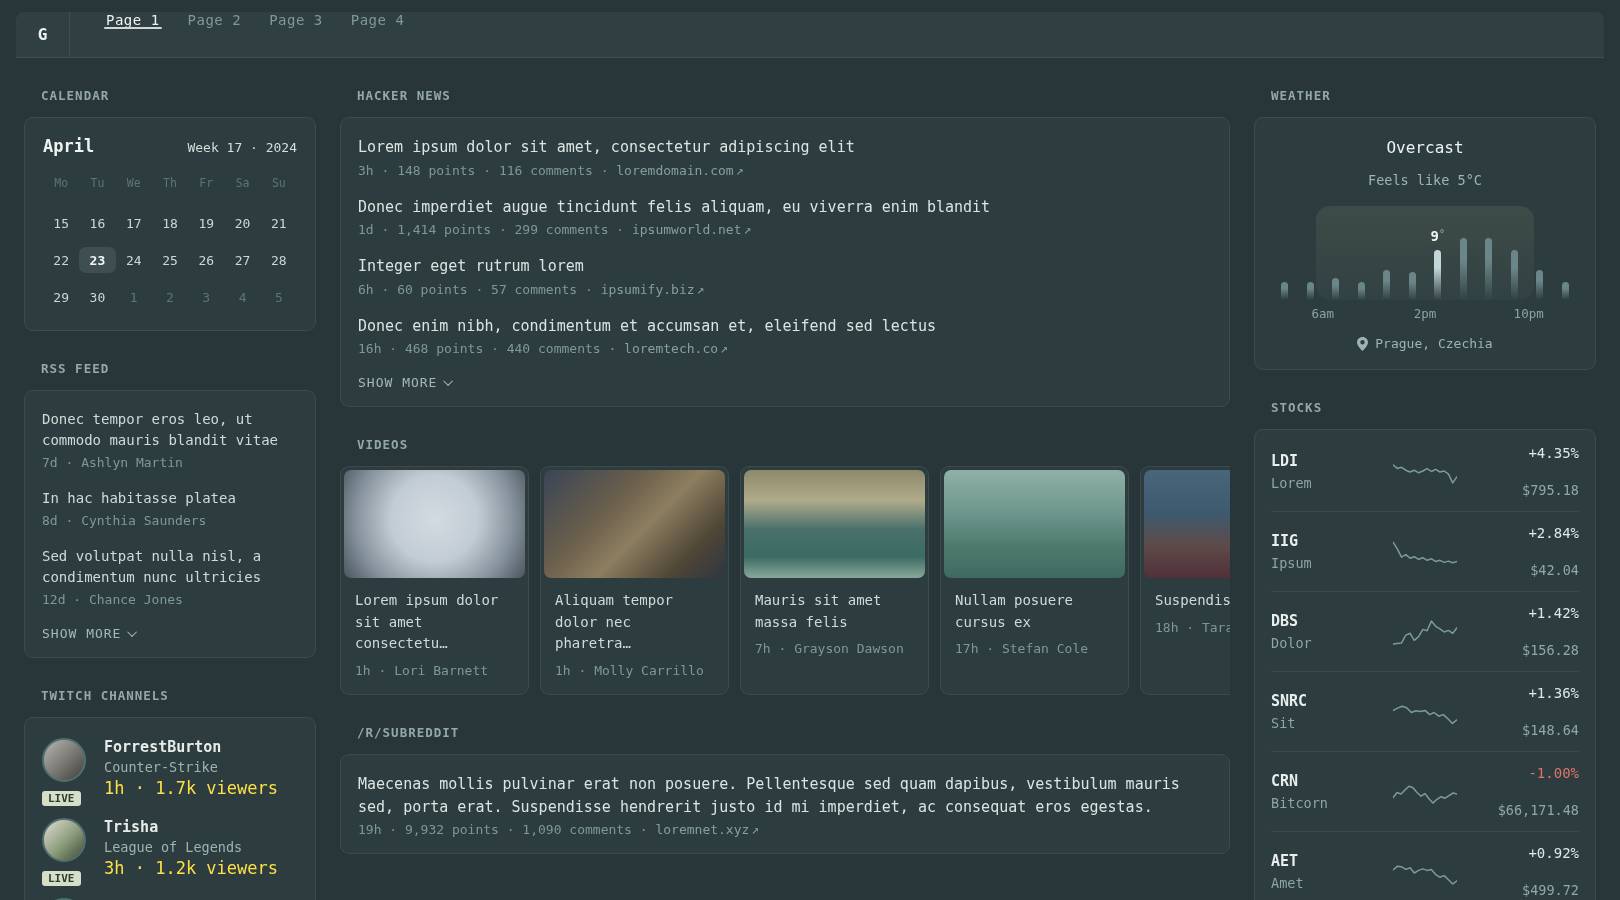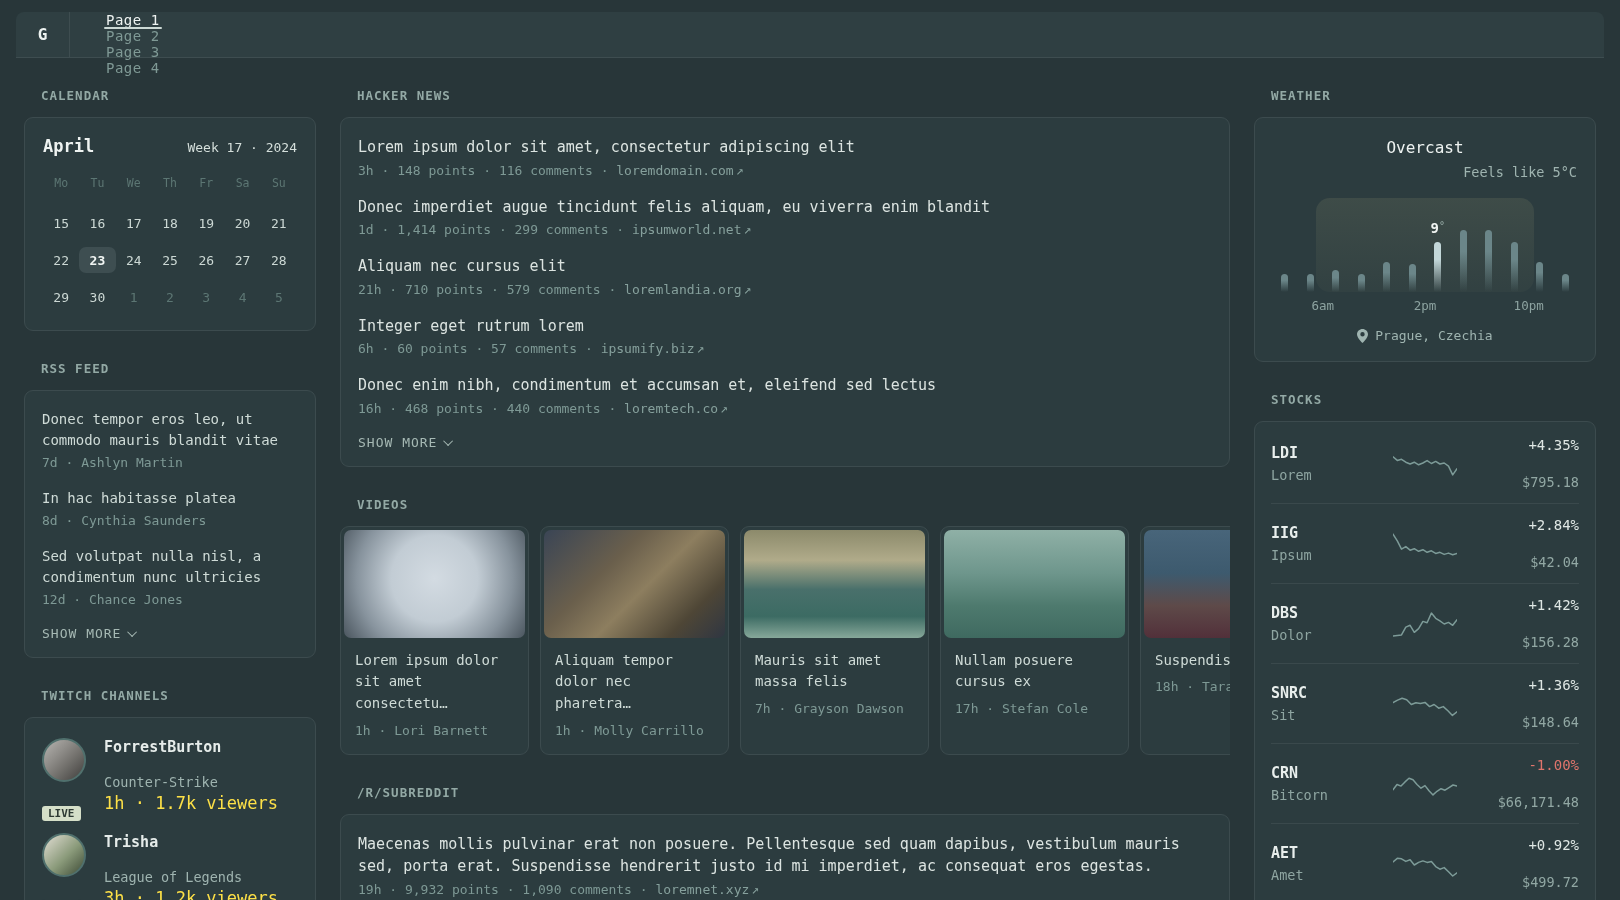--- a/index.html
+++ b/index.html
@@ -13,21 +13,21 @@
   .nav {
     margin:12px 16px 0; height:46px; background:#2f3f42;
     border-bottom:1px solid #3e4d50; border-radius:8px 8px 0 0;
     display:flex; align-items:stretch;
   }
   .nav-logo {
     width:54px; display:flex; align-items:center; justify-content:center;
     font-weight:bold; font-size:16px; color:#eef3f1;
     border-right:1px solid #3e4d50;
   }
-  .nav-tabs { display:flex; align-items:center; padding-left:22px;flex-direction:column; }
+  .nav-tabs { display:flex; align-items:flex-start; padding-left:22px; }
   .tab {
     background:none; border:none; cursor:pointer; position:relative;
     font-family:inherit; font-size:14px; color:#7f9995; padding:0 14px;
     display:flex; align-items:center; letter-spacing:0.5px;
   }
   .tab.active { color:#eef3f1; }
   .tab.active::after {
     content:""; position:absolute; left:12px; right:12px; bottom:-1px;
     height:2px; background:#ccd9d5; border-radius:2px;
   }
@@ -83,33 +83,33 @@
     width:44px; height:44px; border-radius:50%;
     border:2px solid #50706d; cursor:pointer;
   }
   .live-badge {
     position:absolute; left:-2px; bottom:-10px;
     background:#d5dfc8; color:#2e3a33; font-size:11px; font-weight:bold;
     padding:1px 6px; border-radius:5px; border:2px solid #2c3c3f;text-align:center;
   }
   .live-badge:empty { display:none; }
   .tw-name { font-size:15px; font-weight:bold; color:#e6ecea; cursor:pointer; }
-  .tw-game { font-size:13.5px; color:#9fb4b0; margin-top:18px; cursor:pointer; }
+  .tw-game { font-size:13.5px; color:#9fb4b0; margin-top:3px; cursor:pointer; }
   .tw-meta { font-size:17px; color:#fde047; margin-top:3px; }
   
   .video-row { display:flex; gap:11px; overflow:hidden; }
   .video-card { width:189px; flex:none; padding:3px; }
   .video-thumb { height:108px; border-radius:7px; cursor:pointer; }
   .video-body { padding:12px 11px 13px; }
   .video-title { font-size:13.5px; line-height:1.55; color:#cfdbd7; cursor:pointer; }
   .video-meta { font-size:13px; color:#7e9995; margin-top:8px; }
   
   .weather-card { padding:20px 18px 18px; }
   .w-cond { text-align:center; font-size:16px; font-weight:normal; color:#eef3f1; }
-  .w-feels { text-align:right; font-size:13.5px; color:#9fb4b0; margin-top:7px; }
+  .w-feels { text-align:center; font-size:13.5px; color:#9fb4b0; margin-top:15px; }
   .w-chart { position:relative; height:118px; margin-top:16px; padding:0 8px; }
   .w-day-region {
     position:absolute; left:14%; width:72%; top:2px; bottom:22px;
     background:linear-gradient(180deg,rgba(222,214,150,0.10),rgba(222,214,150,0.03));
     border-radius:14px;
   }
   .w-bars {
     position:absolute; left:8px; right:8px; top:0; bottom:22px;
     display:flex; align-items:flex-end; justify-content:space-between;
   }
@@ -295,24 +295,20 @@
             <article class="feed-item">
               <div class="item-title">Lorem ipsum dolor sit amet, consectetur adipiscing elit</div>
               <div class="item-meta"><span>3h · 148 points · 116 comments · </span><span class="domain">loremdomain.com</span><span class="ext-arrow">↗</span></div>
             </article>
 
             <article class="feed-item">
               <div class="item-title">Donec imperdiet augue tincidunt felis aliquam, eu viverra enim blandit</div>
               <div class="item-meta"><span>1d · 1,414 points · 299 comments · </span><span class="domain">ipsumworld.net</span><span class="ext-arrow">↗</span></div>
             </article>
 
-            <article class="feed-item">
-              <div class="item-title">Aliquam nec cursus elit</div>
-              <div class="item-meta"><span>21h · 710 points · 579 comments · </span><span class="domain">loremlandia.org</span><span class="ext-arrow">↗</span></div>
-            </article>
 
             <article class="feed-item">
               <div class="item-title">Integer eget rutrum lorem</div>
               <div class="item-meta"><span>6h · 60 points · 57 comments · </span><span class="domain">ipsumify.biz</span><span class="ext-arrow">↗</span></div>
             </article>
 
             <article class="feed-item">
               <div class="item-title">Donec enim nibh, condimentum et accumsan et, eleifend sed lectus</div>
               <div class="item-meta"><span>16h · 468 points · 440 comments · </span><span class="domain">loremtech.co</span><span class="ext-arrow">↗</span></div>
             </article>

